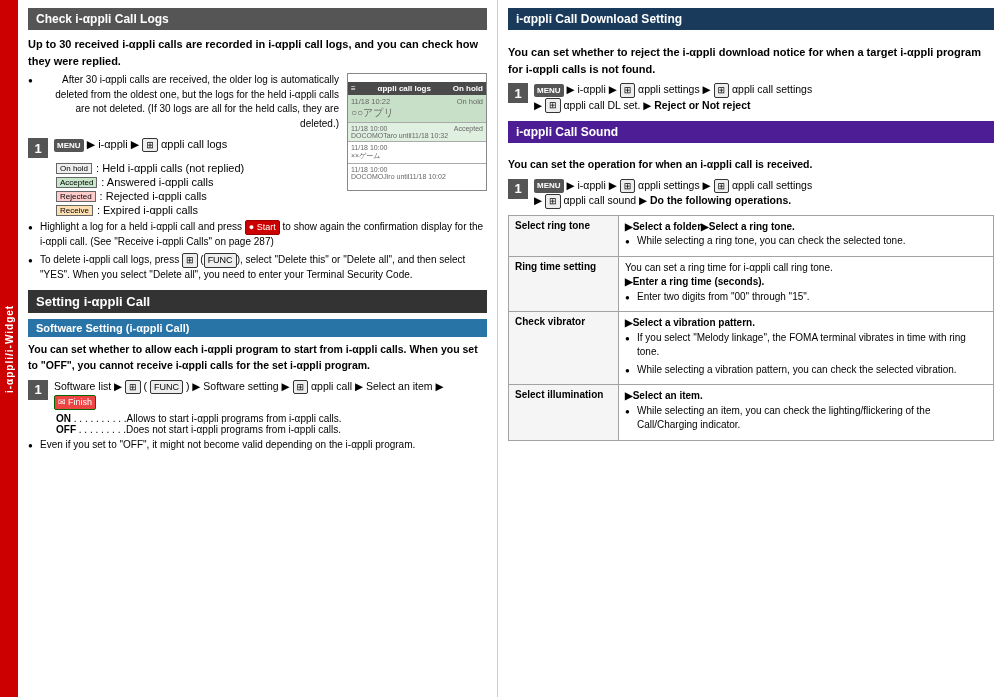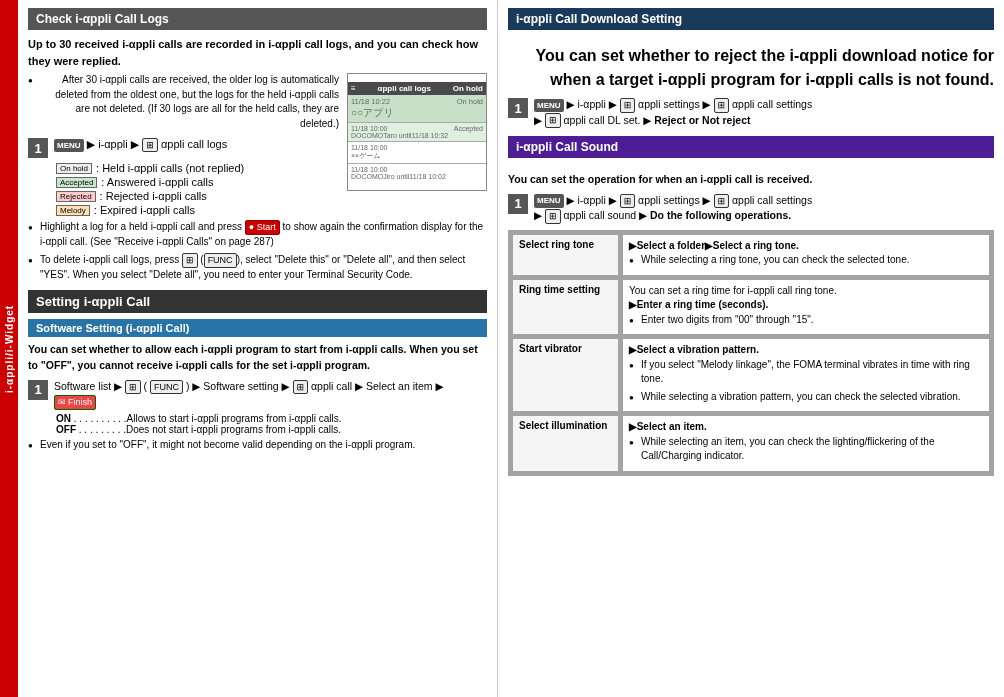--- a/index.html
+++ b/index.html
@@ -196,21 +196,21 @@
     .badge-red { background: #ffcccc; border-color: #666; }
     .badge-orange { background: #ffe0b2; border-color: #666; }
     
     .sound-table {
       width: 100%;
       border-collapse: collapse;
       font-size: 10px;
       margin-top: 4px;
     }
     .sound-table td {
-      border: 5px solid #a3a3a3;
+      border: 1px solid #a3a3a3;
       padding: 4px 6px;
       vertical-align: top;
     }
     .sound-table .row-label {
       font-weight: bold;
       width: 110px;
       background: #f5f5f5;
     }
     .sound-table .row-content {
       line-height: 1.45;
@@ -286,21 +286,21 @@
         </div>
         <div class="call-log-row">
           <span class="call-log-badge badge-green">Accepted</span>
           <span>: Answered i-αppli calls</span>
         </div>
         <div class="call-log-row">
           <span class="call-log-badge badge-red">Rejected</span>
           <span>: Rejected i-αppli calls</span>
         </div>
         <div class="call-log-row">
-          <span class="call-log-badge badge-orange">Melody</span>
+          <span class="call-log-badge badge-orange">Receive</span>
           <span>: Expired i-αppli calls</span>
         </div>
       </div>
 
       <div class="bullet-item" style="font-size:10px;margin-top:4px;">Highlight a log for a held i-αppli call and press <span class="key-btn-red">● Start</span> to show again the confirmation display for the i-αppli call. (See "Receive i-αppli Calls" on page 287)</div>
 
       <div class="bullet-item" style="font-size:10px;margin-top:3px;">To delete i-αppli call logs, press <span class="key-btn">⊞</span> (<span class="key-btn">FUNC</span>), select "Delete this" or "Delete all", and then select "YES". When you select "Delete all", you need to enter your Terminal Security Code.</div>
 
       <div class="section-header" style="margin-top:8px;background:#333;font-size:13px;">
         <span>Setting i-αppli Call</span>
@@ -334,21 +334,21 @@
       <div class="bullet-item" style="font-size:10px;margin-top:3px;">Even if you set to "OFF", it might not become valid depending on the i-αppli program.</div>
 
     </div>
 
     <div class="right-column">
 
       <div class="section-header-blue" style="background:#1a3a5c;">
         <span>i-αppli Call Download Setting</span>
       </div>
 
-      <p style="font-size:16px;margin-bottom:5px;text-align:right;"><span class="bold">You can set whether to reject the i-αppli download notice for when a target i-αppli program for i-αppli calls is not found.</span></p>
+      <p style="font-size:11px;margin-bottom:5px;"><span class="bold">You can set whether to reject the i-αppli download notice for when a target i-αppli program for i-αppli calls is not found.</span></p>
 
       <div class="step-row" style="margin-bottom:8px;">
         <div class="step-number">1</div>
         <div class="step-content" style="font-size:10.5px;">
           <span class="menu-key">MENU</span>
           <span> ▶ i-αppli ▶ </span>
           <span class="key-btn">⊞</span>
           <span> αppli settings ▶ </span>
           <span class="key-btn">⊞</span>
           <span> αppli call settings</span>
@@ -397,21 +397,21 @@
           <tr>
             <td class="row-label">Ring time setting</td>
             <td class="row-content">
               <span>You can set a ring time for i-αppli call ring tone.</span><br>
               <span class="bold">▶Enter a ring time (seconds).</span>
               <div class="bullet-item" style="font-size:10px;">Enter two digits from "00" through "15".</div>
             </td>
           </tr>
 
           <tr>
-            <td class="row-label">Start vibrator</td>
+            <td class="row-label">Check vibrator</td>
             <td class="row-content">
               <span class="bold">▶Select a vibration pattern.</span>
               <div class="bullet-item" style="font-size:10px;">If you select "Melody linkage", the FOMA terminal vibrates in time with ring tone.</div>
               <div class="bullet-item" style="font-size:10px;">While selecting a vibration pattern, you can check the selected vibration.</div>
             </td>
           </tr>
 
           <tr>
             <td class="row-label">Select illumination</td>
             <td class="row-content">

